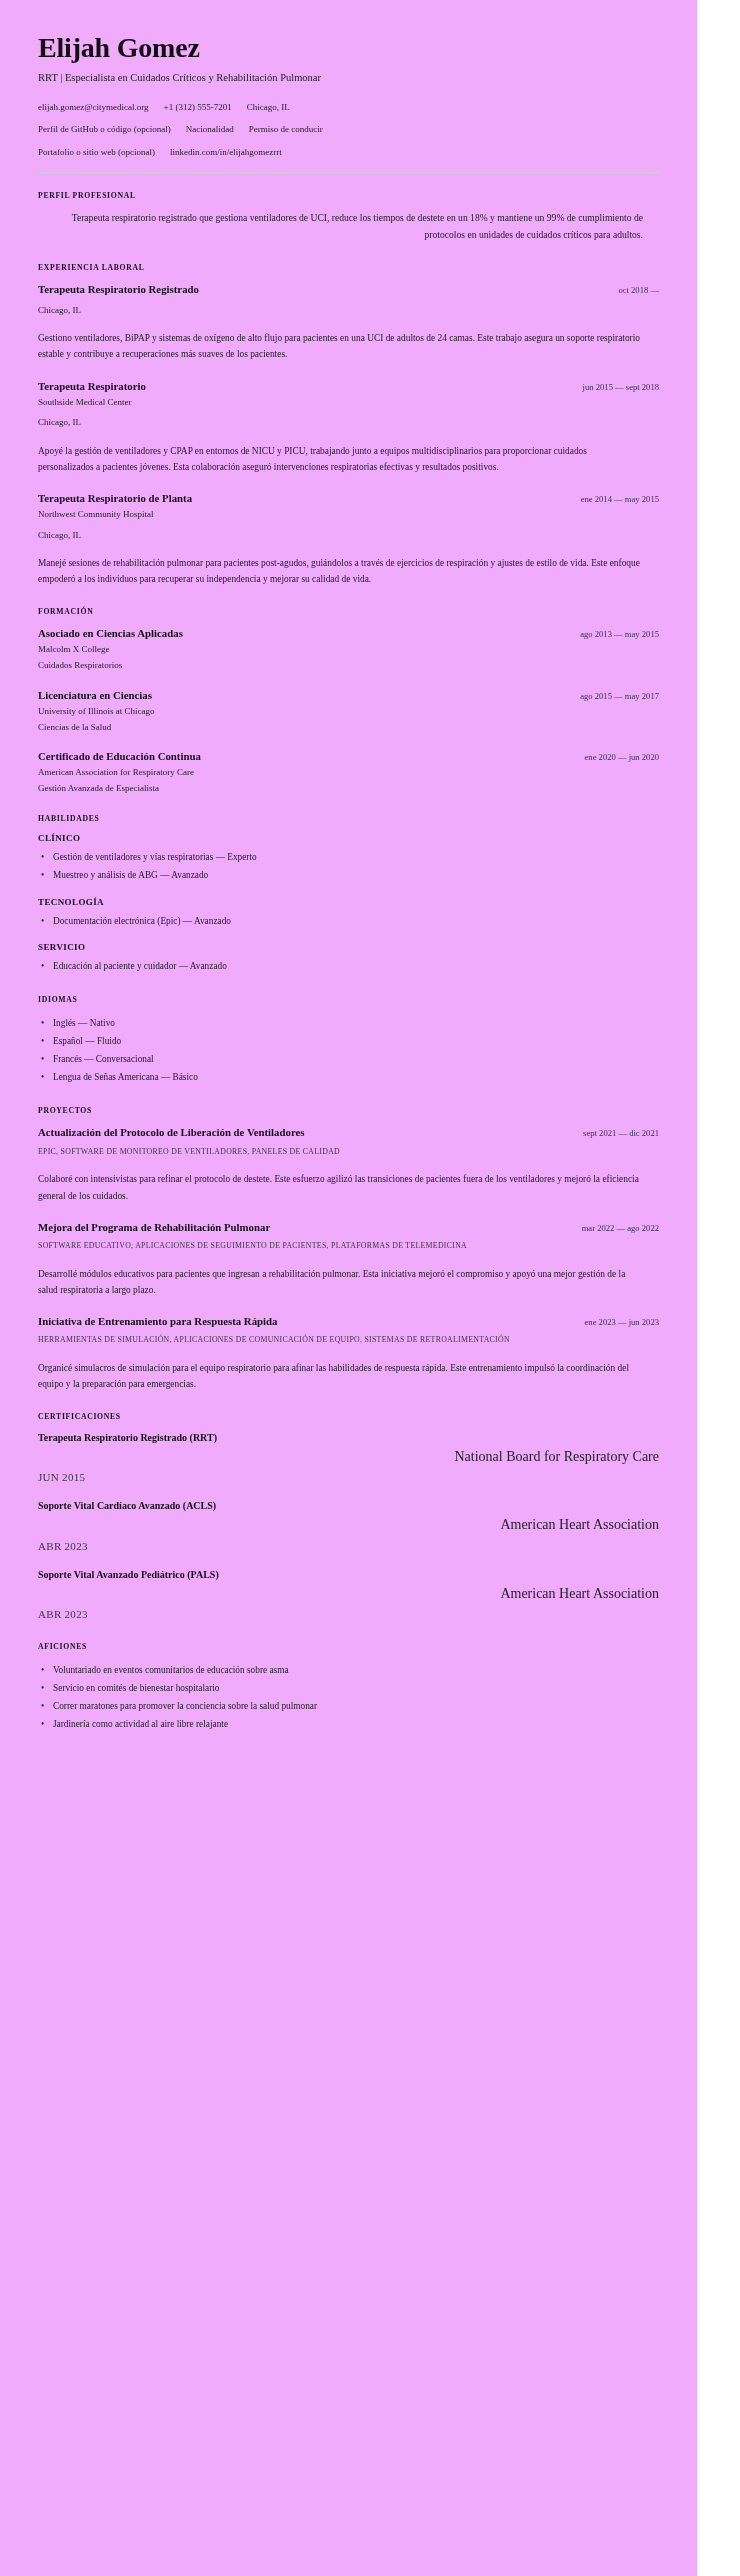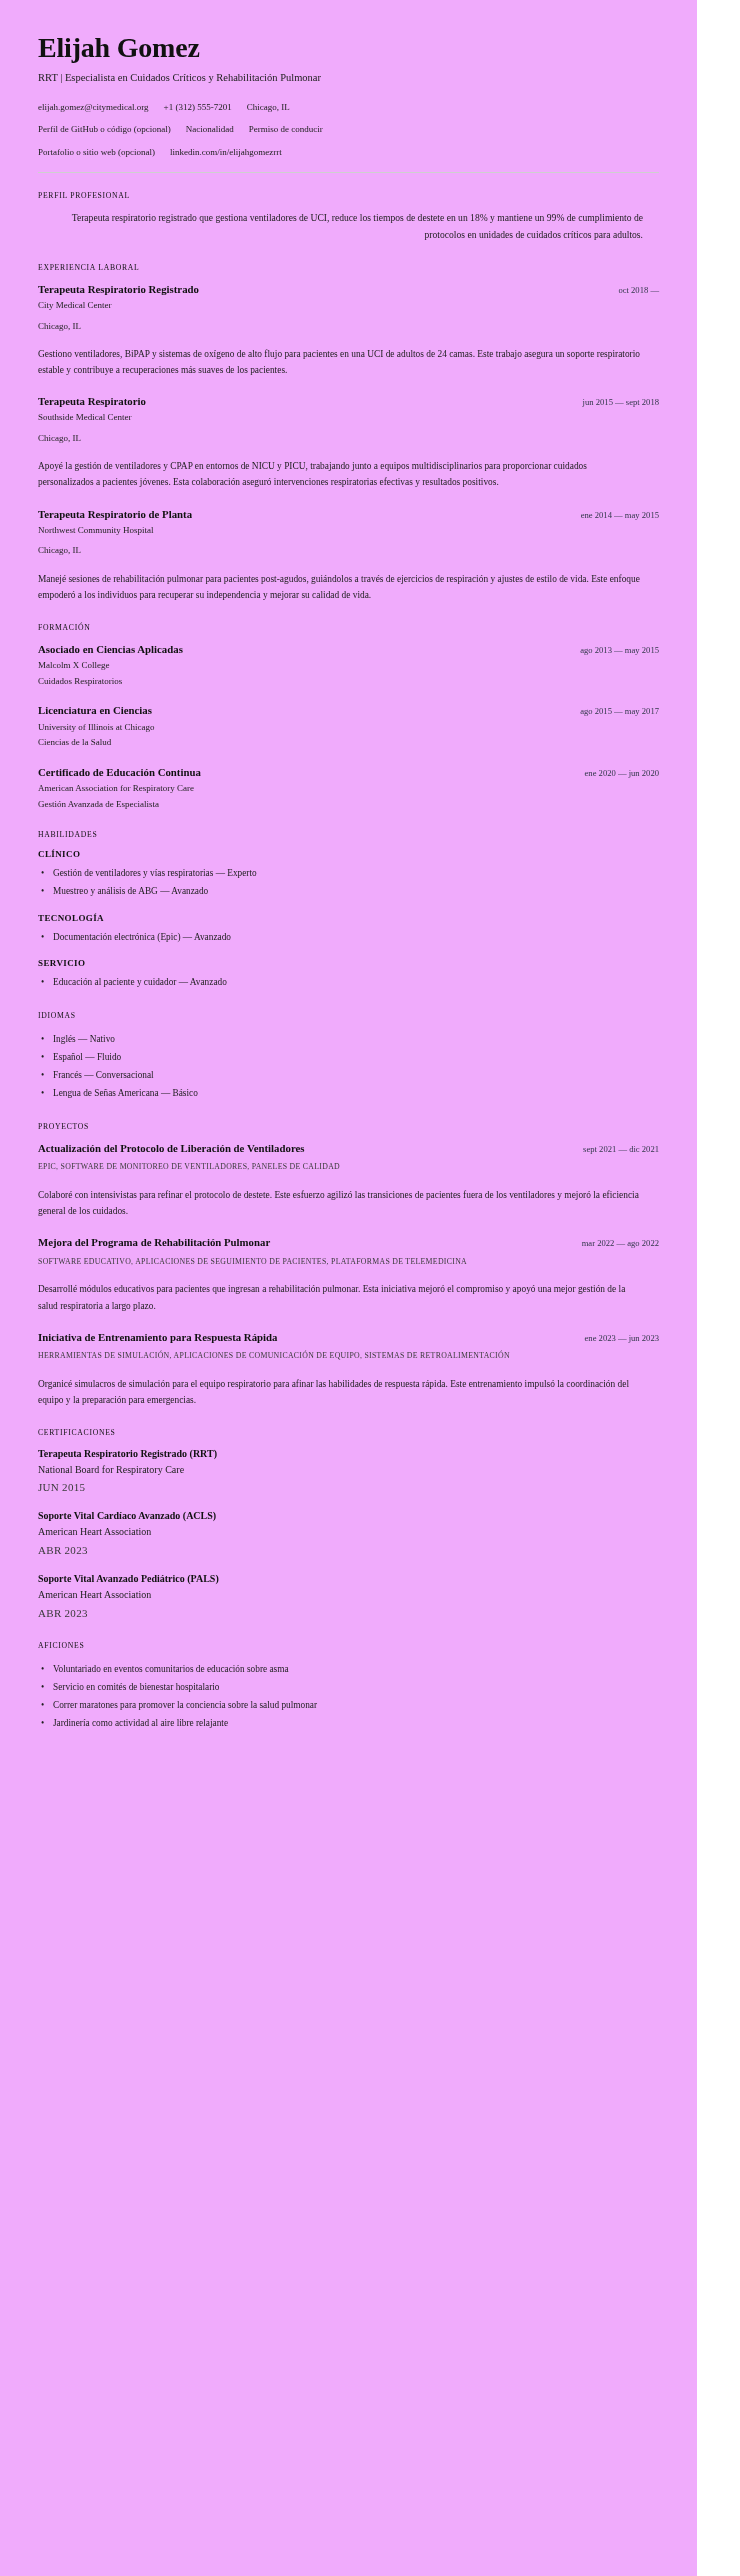--- a/index.html
+++ b/index.html
@@ -48,21 +48,21 @@
   .rule {
     border: 0;
     border-top: 0.6px solid #cfcfcf;
     margin: 13.6px 0 18.5px 0;
   }
 
   
   .section { margin-bottom: 3.7px; }
   .section-title {
     font-size: 7.7px;
-    font-weight: 400;
+    font-weight: 700;
     letter-spacing: 0.7px;
     text-transform: uppercase;
     color: #111111;
     margin: 0 0 10px 0;
   }
 
   
   p.body-text {
     font-size: 9.6px;
     line-height: 1.72;
@@ -160,24 +160,25 @@
   .cert { margin-bottom: 13.6px; }
   .cert:last-child { margin-bottom: 0; }
   .cert-title {
     font-size: 10px;
     font-weight: 700;
     color: #111111;
     margin: 0;
     line-height: 1.35;
   }
   .cert-issuer {
-    font-size: 10px;
+    font-size: 14px;
     color: #232323;
     margin: 2.5px 0 0 0;
     line-height: 1.4;
+    text-align: right;
   }
   .cert-date {
     font-size: 11px;
     letter-spacing: 0.3px;
     text-transform: uppercase;
     color: #3a3a3a;
     margin: 3.7px 0 0 0;
     line-height: 1.4;
   }
 
@@ -215,21 +216,20 @@
   <div class="spacer-xl"></div>
 
   <div class="section">
     <h2 class="section-title">EXPERIENCIA LABORAL</h2>
 
     <div class="entry">
       <div class="entry-head">
         <div class="entry-title">Terapeuta Respiratorio Registrado</div>
         <div class="entry-date">oct 2018 —</div>
       </div>
-      <div class="entry-sub">City Medical Center</div>
       <div class="entry-loc">Chicago, IL</div>
       <div class="entry-desc">Gestiono ventiladores, BiPAP y sistemas de oxígeno de alto flujo para pacientes en una UCI de adultos de 24 camas. Este trabajo asegura un soporte respiratorio estable y contribuye a recuperaciones más suaves de los pacientes.</div>
     </div>
 
     <div class="entry">
       <div class="entry-head">
         <div class="entry-title">Terapeuta Respiratorio</div>
         <div class="entry-date">jun 2015 — sept 2018</div>
       </div>
       <div class="entry-sub">Southside Medical Center</div>

